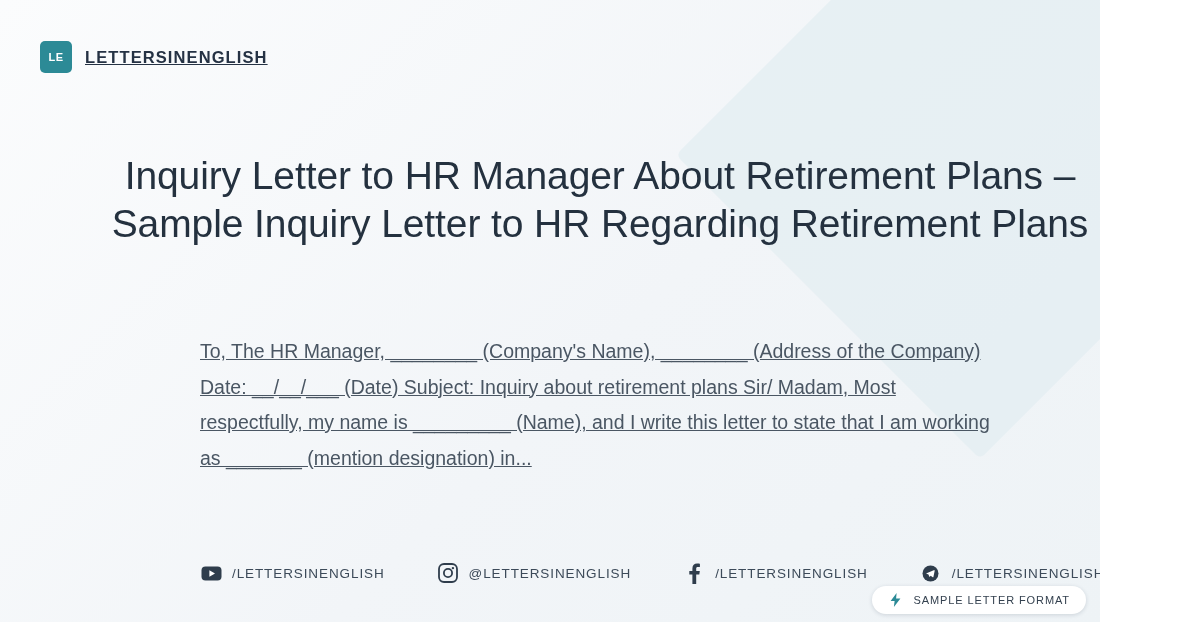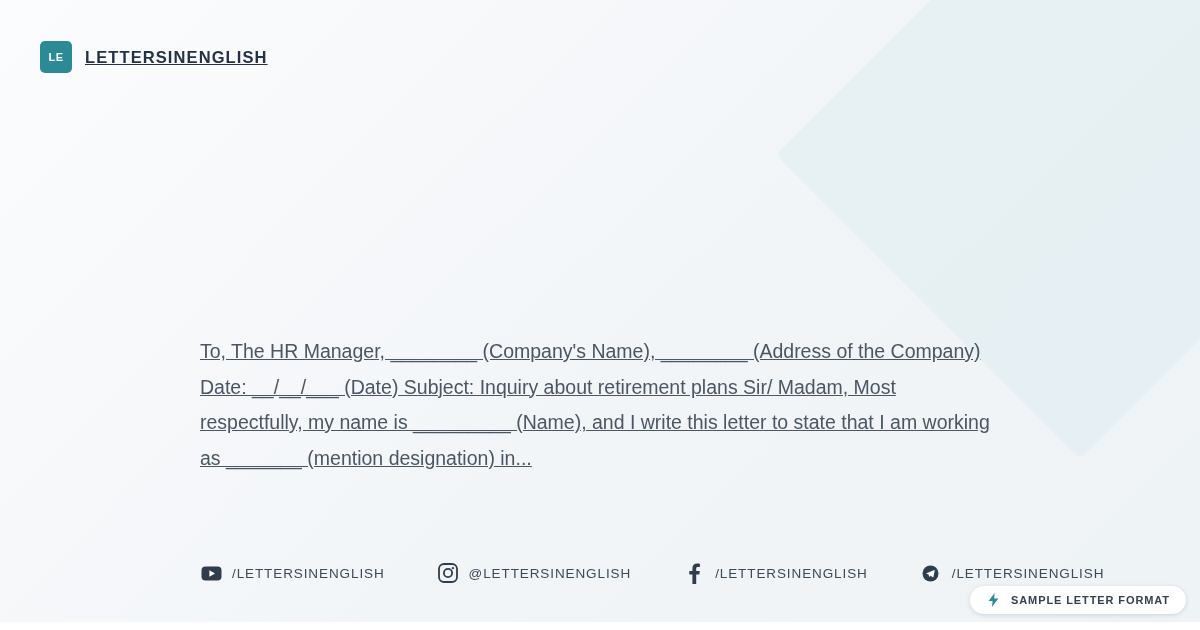--- a/index.html
+++ b/index.html
@@ -8,21 +8,21 @@
   }
   body {
     width: 1200px;
     height: 630px;
     overflow: hidden;
     font-family: "Liberation Sans", sans-serif;
     background: #ffffff;
   }
   .card {
     position: relative;
-    width: 1200px;
+    width: 1100px;
     height: 630px;
     background: linear-gradient(135deg, #fbfcfd 0%, #f2f5f8 55%, #eef3f6 100%);
     box-sizing: border-box;
     overflow: hidden;
   }
   .deco-diamond {
     position: absolute;
     width: 430px;
     height: 430px;
     right: -95px;
@@ -137,38 +137,39 @@
     padding: 0 16px 0 12px;
     border-radius: 16px;
     background: #ffffff;
     box-shadow: 0 1px 4px rgba(25, 45, 70, 0.16);
     display: flex;
     align-items: center;
     gap: 7px;
   }
   .badge-text {
     font-size: 11px;
-    font-weight: bold;
+    font-weight: normal;
     letter-spacing: 0.9px;
     color: #34414f;
   }
   .bolt { color: #2c8a96; }
 </style>
 </head>
 <body>
 
 <div class="card">
 
   <div class="deco-diamond"></div>
 
   <div class="brand">
     <div class="brand-mark">LE</div>
     <div class="brand-name">LETTERSINENGLISH</div>
   </div>
 
+  <div class="title">Inquiry Letter to HR Manager About Retirement Plans – Sample Inquiry Letter to HR Regarding Retirement Plans</div>
 
   <div class="excerpt">To, The HR Manager, ________ (Company's Name), ________ (Address of the Company) Date: __/__/___ (Date) Subject: Inquiry about retirement plans Sir/ Madam, Most respectfully, my name is _________ (Name), and I write this letter to state that I am working as _______ (mention designation) in...</div>
 
   <div class="social-row">
 
     <div class="social">
       <span class="ico">
         <svg width="21" height="15" viewBox="0 0 21 15" aria-hidden="true">
           <rect x="0.5" y="0.5" width="20" height="14" rx="4" fill="#2f3d4c"></rect>
           <polygon points="8.4,4.2 14,7.5 8.4,10.8" fill="#ffffff"></polygon>

